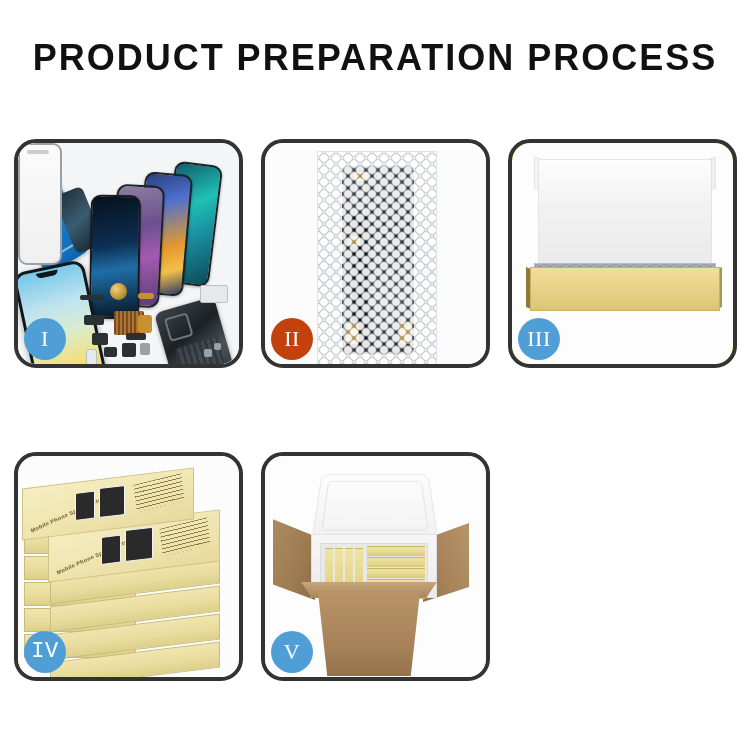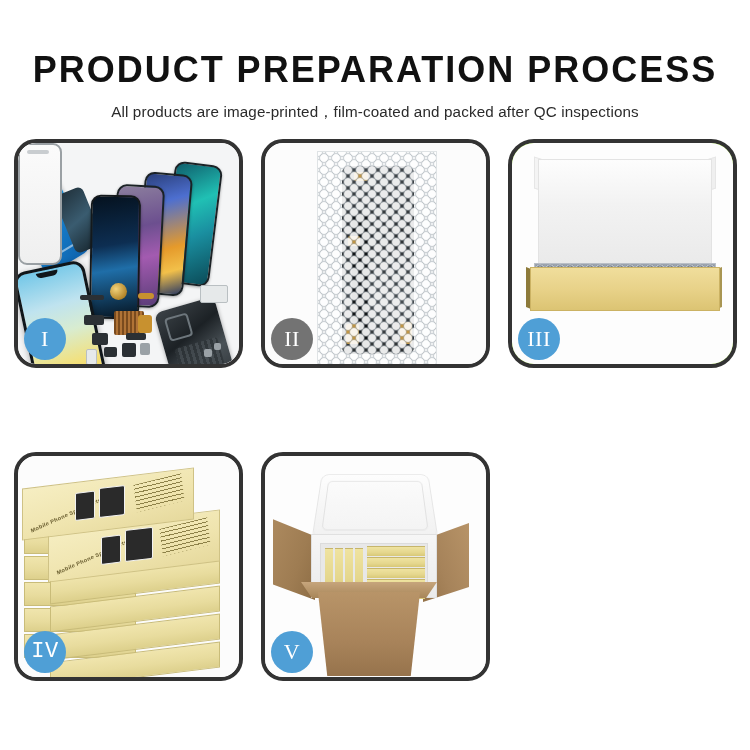--- a/index.html
+++ b/index.html
@@ -21,21 +21,21 @@
     padding-top: 38px;
     text-align: center;
   }
   .page-title {
     font-family: "Liberation Sans", sans-serif;
     font-size: 36px;
     font-weight: 700;
     letter-spacing: 2.0px;
     color: #111111;
     line-height: 40px;
-    margin: 12px;
+    margin: 0;
     white-space: nowrap;
   }
   .page-subtitle {
     font-family: "Liberation Sans", sans-serif;
     font-size: 15.2px;
     font-weight: 400;
     color: #2b2b2b;
     line-height: 20px;
     margin: 8px 0 0 0;
     letter-spacing: 0.15px;
@@ -332,21 +332,20 @@
   }
   .c6-tape {
     position:absolute; background:#9a7a50; opacity:.85;
   }
 </style>
 </head>
 <body style="background: rgb(255, 255, 255);">
 
 <div class="header">
   <h1 class="page-title" style="color: rgb(17, 17, 17);">PRODUCT PREPARATION PROCESS</h1>
-  <p class="page-subtitle">All products are image-printed，film-coated and packed after QC inspections</p>
 </div>
 
 <div class="grid">
 
   <div class="panel" style="border-color: rgb(51, 51, 51); background: rgb(247, 247, 247);">
     <div class="panel-inner">
       <div class="p1-bg"></div>
 
       <div class="ph-blue"></div>
       <div class="ph-blue2"></div>
@@ -385,24 +384,24 @@
       <div class="bubble-bag">
         <div class="p2-part"></div>
         <div class="p2-part2"></div>
         <span class="p2-tape" style="left:36px; top:20px; width:14px; height:9px;"></span>
         <span class="p2-tape" style="left:30px; top:84px; width:12px; height:10px;"></span>
         <span class="p2-tape" style="left:28px; top:172px; width:13px; height:20px;"></span>
         <span class="p2-tape" style="left:82px; top:170px; width:12px; height:22px;"></span>
         <div class="bubble-tex"></div>
       </div>
     </div>
-    <div class="badge" style="background: #737373; color: rgb(255, 255, 255);">II</div>
+    <div class="badge" style="background: #c2410c; color: rgb(255, 255, 255);">II</div>
   </div>
 
-  <div class="panel" style="border-color: rgb(51, 51, 51); background: #84cc16; border-radius: 26px;">
+  <div class="panel" style="border-color: rgb(51, 51, 51); background: #84cc16;">
     <div class="panel-inner">
       <div class="p3-bg"></div>
       <div class="lid-flap-l"></div>
       <div class="lid-flap-r"></div>
       <div class="lid"></div>
       <div class="box3-left-face"></div>
       <div class="box3-right-face"></div>
       <div class="box3-inner"></div>
       <div class="box3-body"></div>
     </div>

